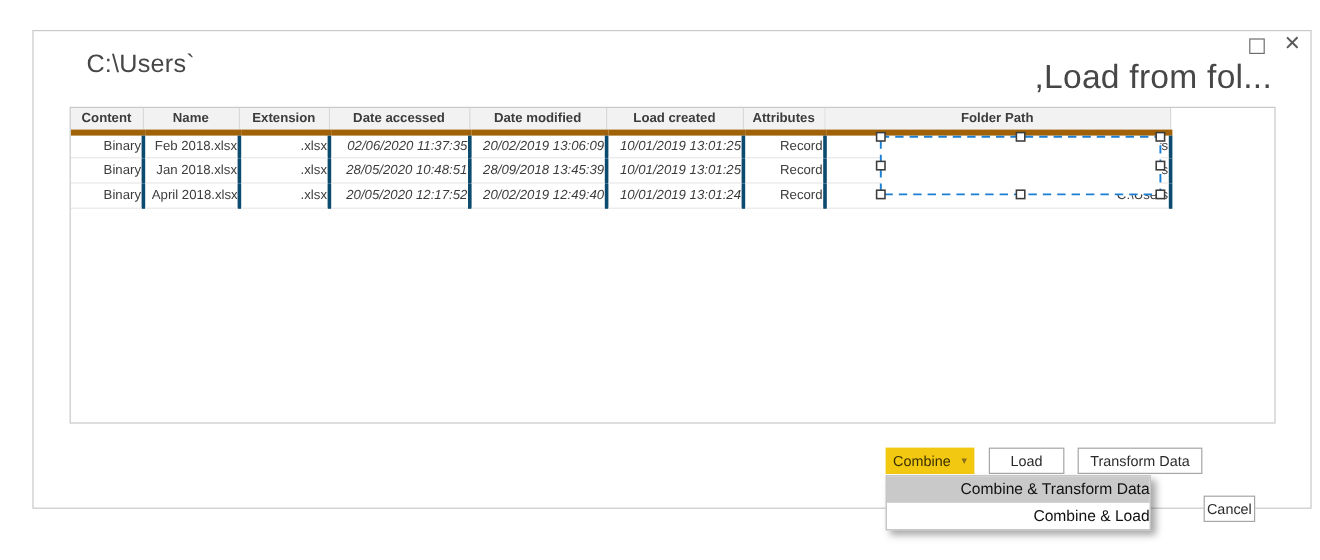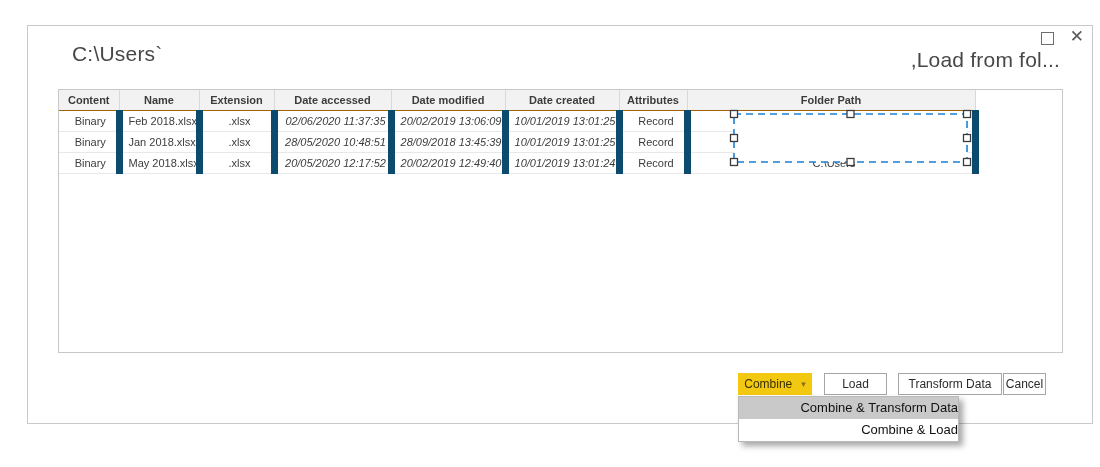--- a/index.html
+++ b/index.html
@@ -9,48 +9,48 @@
   .dialog { position:absolute; left:27px; top:25px; width:1066px; height:399px;
             background:#fff; border:1px solid #c9c9c9; }
 
   .win-max { position:absolute; top:6px; right:38px; width:13px; height:13px;
              border:1px solid #6e6e6e; background:#fff; cursor:pointer; }
   .win-close { position:absolute; top:1px; right:8px; font-size:17px; color:#5a5a5a;
                cursor:pointer; line-height:20px; font-weight:400; }
 
   .title-left { position:absolute; left:44px; top:16px; font-size:21px; font-weight:300;
                 color:#474747; letter-spacing:0.2px; }
-  .title-right { position:absolute; right:32px; top:22px; font-size:21px; font-weight:300;
+  .title-right { position:absolute; right:32px; top:22px; font-size:28px; font-weight:300;
                  color:#474747; letter-spacing:0.2px; white-space:nowrap; }
 
   .table-wrap { position:absolute; left:30px; top:63px; width:1005px; height:264px;
                 border:1px solid #c8c8c8; background:#fff; overflow:hidden; }
   table { border-collapse:collapse; table-layout:fixed; width:916px; font-size:11px; color:#3c3c3c; }
   col.c0{width:60px} col.c1{width:80px} col.c2{width:75px} col.c3{width:117px}
   col.c4{width:114px} col.c5{width:114px} col.c6{width:68px} col.c7{width:288px}
   th { background:#f2f2f2; font-weight:bold; text-align:center; height:20px;
-       border-right:1px solid #d9d9d9; border-bottom:1px solid #a16207;
+       border-right:1px solid #d9d9d9; border-bottom:5px solid #a16207;
        white-space:nowrap; overflow:hidden; }
-  td { height:21px; padding-left:6px; text-align:center;
-       border-right:7px solid #0c4a6e; border-bottom:1px solid #e8e8e8;
+  td { height:21px; padding-left:6px; text-align:right;
+       border-right:3px solid #0c4a6e; border-bottom:1px solid #e8e8e8;
        white-space:nowrap; overflow:hidden;margin-left:37px; }
   td.it { font-style:italic; }
 
   .redaction { position:absolute; left:706px; top:88px; width:233px; height:48px;
                background:#ffffff; }
   .redaction svg { position:absolute; left:-5px; top:-5px; }
 
   .btn { position:absolute; top:347px; height:22px; display:flex; align-items:center;
          justify-content:center; font-size:12px; color:#2b2b2b; cursor:pointer;
          background:#fff; border:1px solid #a6a6a6; }
   .btn-combine { left:710px; width:74px; background:#f2c811; border:none; color:#3a3000; }
   .btn-combine .caret { margin-left:9px; font-size:9px; color:#8a6d1a; }
   .btn-load { left:796px; width:63px;text-align:center; }
   .btn-transform { left:870px; width:104px; }
-  .btn-cancel { left:975px; width:43px; }
+  .btn-cancel { left:975px; width:43px;margin-top:40px; }
 
   .menu { position:absolute; left:710px; top:370px; width:221px; background:#fff;
           border:1px solid #b9b9b9; box-shadow:4px 4px 6px rgba(0,0,0,0.35); z-index:10;text-align:right; }
   .menu-item { height:22px; line-height:22px; padding-left:45px; font-size:13px;
                color:#111; cursor:pointer; white-space:nowrap; }
   .menu-item.hl { background:#c9c9c9; }
 </style>
 </head>
 <body>
 
@@ -74,21 +74,21 @@
           <col class="c6">
           <col class="c7">
       </colgroup>
       <tbody>
           <tr>
         <th>Content</th>
         <th>Name</th>
         <th>Extension</th>
         <th>Date accessed</th>
         <th>Date modified</th>
-        <th>Date created</th>
+        <th>Load created</th>
         <th>Attributes</th>
         <th>Folder Path</th>
       </tr>
       <tr>
         <td>Binary</td>
         <td>Feb 2018.xlsx</td>
         <td>.xlsx</td>
         <td class="it">02/06/2020 11:37:35</td>
         <td class="it">20/02/2019 13:06:09</td>
         <td class="it">10/01/2019 13:01:25</td>
@@ -100,21 +100,21 @@
         <td>Jan 2018.xlsx</td>
         <td>.xlsx</td>
         <td class="it">28/05/2020 10:48:51</td>
         <td class="it">28/09/2018 13:45:39</td>
         <td class="it">10/01/2019 13:01:25</td>
         <td>Record</td>
         <td>C:\Users</td>
       </tr>
       <tr>
         <td>Binary</td>
-        <td>May 2018.xlsx</td>
+        <td>April 2018.xlsx</td>
         <td>.xlsx</td>
         <td class="it">20/05/2020 12:17:52</td>
         <td class="it">20/02/2019 12:49:40</td>
         <td class="it">10/01/2019 13:01:24</td>
         <td>Record</td>
         <td>C:\Users</td>
       </tr>
     </tbody>
       </table>
   </div>

